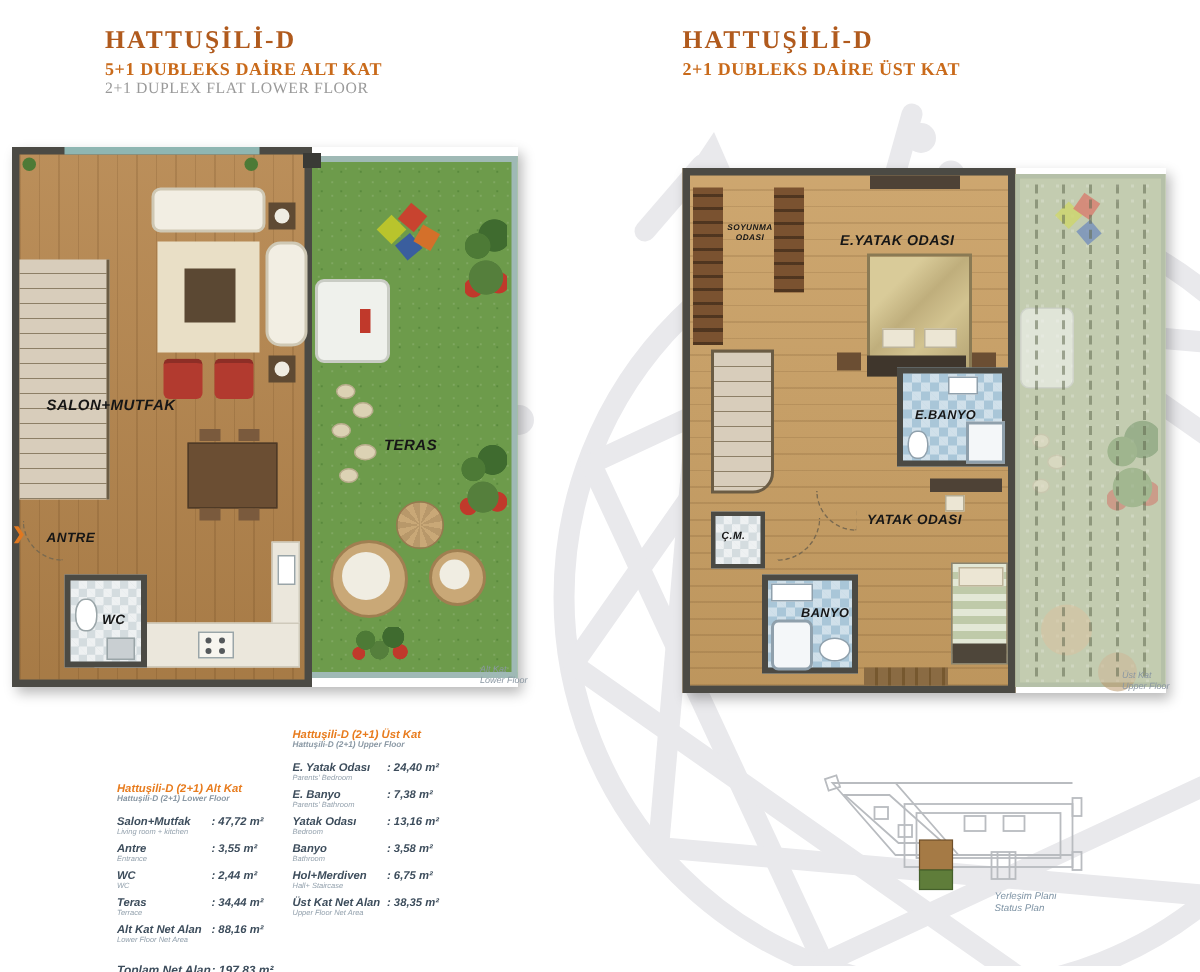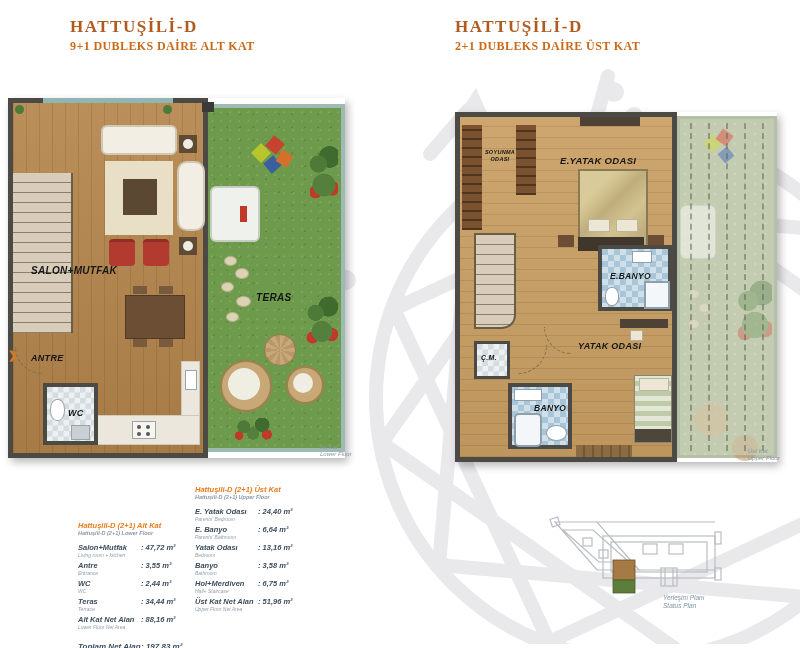--- a/index.html
+++ b/index.html
@@ -106,21 +106,22 @@
         <circle cx="266" cy="136" r="11"></circle>
       <circle cx="296" cy="34" r="10"></circle>
         <circle cx="316" cy="58" r="9"></circle>
       <circle cx="10" cy="238" r="11"></circle>
         <circle cx="28" cy="222" r="10"></circle>
     </g>
   </svg>
 
   <div class="title" style="left:70px;top:15px;">
     <div class="t-main">HATTUŞİLİ-D</div>
-    <div class="t-tr">9+1 DUBLEKS DAİRE ALT KAT</div>
+    <div class="t-tr">5+1 DUBLEKS DAİRE ALT KAT</div>
+    <div class="t-en">2+1 DUPLEX FLAT LOWER FLOOR</div>
   </div>
   <div class="title" style="left:455px;top:15px;">
     <div class="t-main">HATTUŞİLİ-D</div>
     <div class="t-tr">2+1 DUBLEKS DAİRE ÜST KAT</div>
   </div>
 
   <div class="plan" style="left:8px;top:98px;width:337px;height:360px;">
     <div class="indoor" style="left:0;top:0;width:200px;height:360px;">
 
       <div class="abs" style="left:30px;top:-5px;width:130px;height:5px;background:#8fb6b2;"></div>
@@ -328,21 +329,21 @@
           <b>E. Yatak Odası</b>
           <span class="rs">Parents' Bedroom</span>
         </div>
       <div class="rv">: 24,40 m²</div>
       </div>
     <div class="trow">
       <div class="rl">
           <b>E. Banyo</b>
           <span class="rs">Parents' Bathroom</span>
         </div>
-      <div class="rv">: 6,64 m²</div>
+      <div class="rv">: 7,38 m²</div>
       </div>
     <div class="trow">
       <div class="rl">
           <b>Yatak Odası</b>
           <span class="rs">Bedroom</span>
         </div>
       <div class="rv">: 13,16 m²</div>
       </div>
     <div class="trow">
       <div class="rl">
@@ -356,21 +357,21 @@
           <b>Hol+Merdiven</b>
           <span class="rs">Hall+ Staircase</span>
         </div>
       <div class="rv">: 6,75 m²</div>
       </div>
     <div class="trow">
       <div class="rl">
           <b>Üst Kat Net Alan</b>
           <span class="rs">Upper Floor Net Area</span>
         </div>
-      <div class="rv">: 51,96 m²</div>
+      <div class="rv">: 38,35 m²</div>
       </div>
   </div>
 
   <svg class="keyplan" viewBox="0 0 185 105">
     <g stroke="#b9bcc0" stroke-width="1.2" fill="none">
       <polygon points="12,6 54,6 96,54 54,54"></polygon>
       <polygon points="20,14 50,14 86,46 56,46"></polygon>
       <rect x="60" y="20" width="112" height="42"></rect>
       <rect x="68" y="26" width="96" height="30"></rect>
       <line x1="96" y1="54" x2="172" y2="54"></line>

